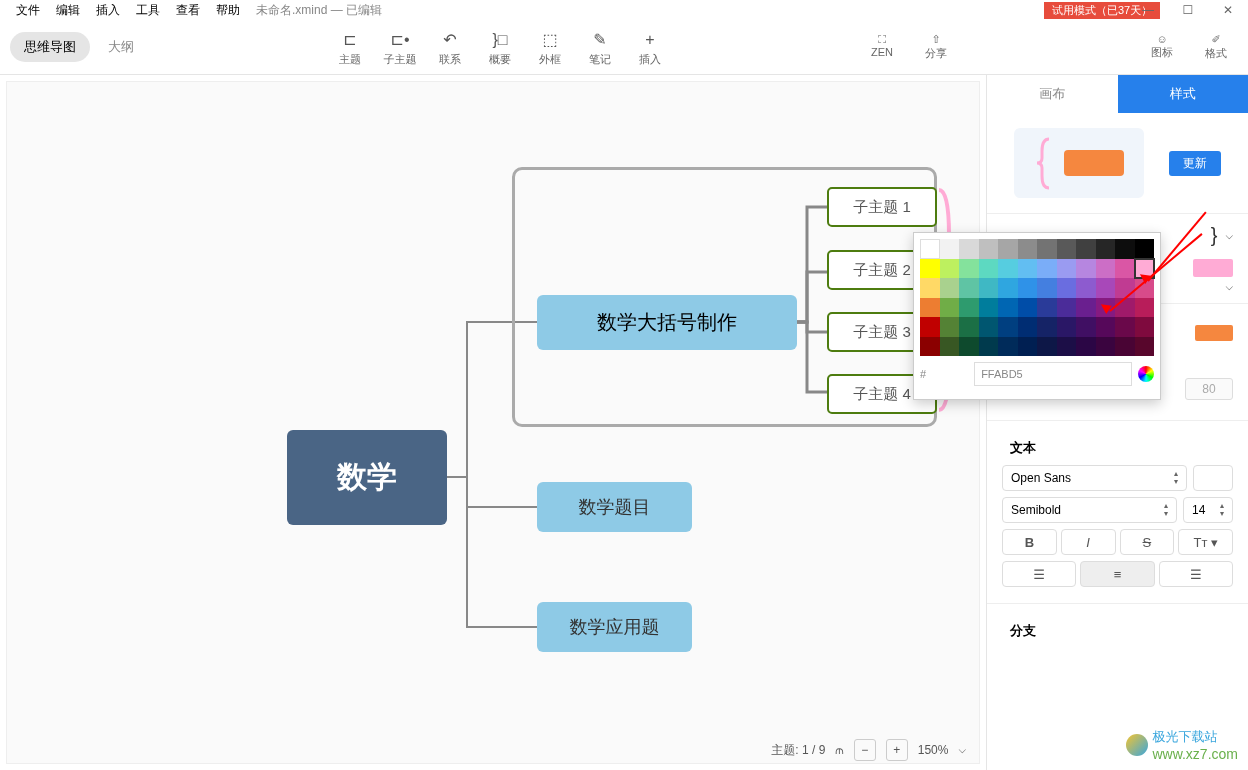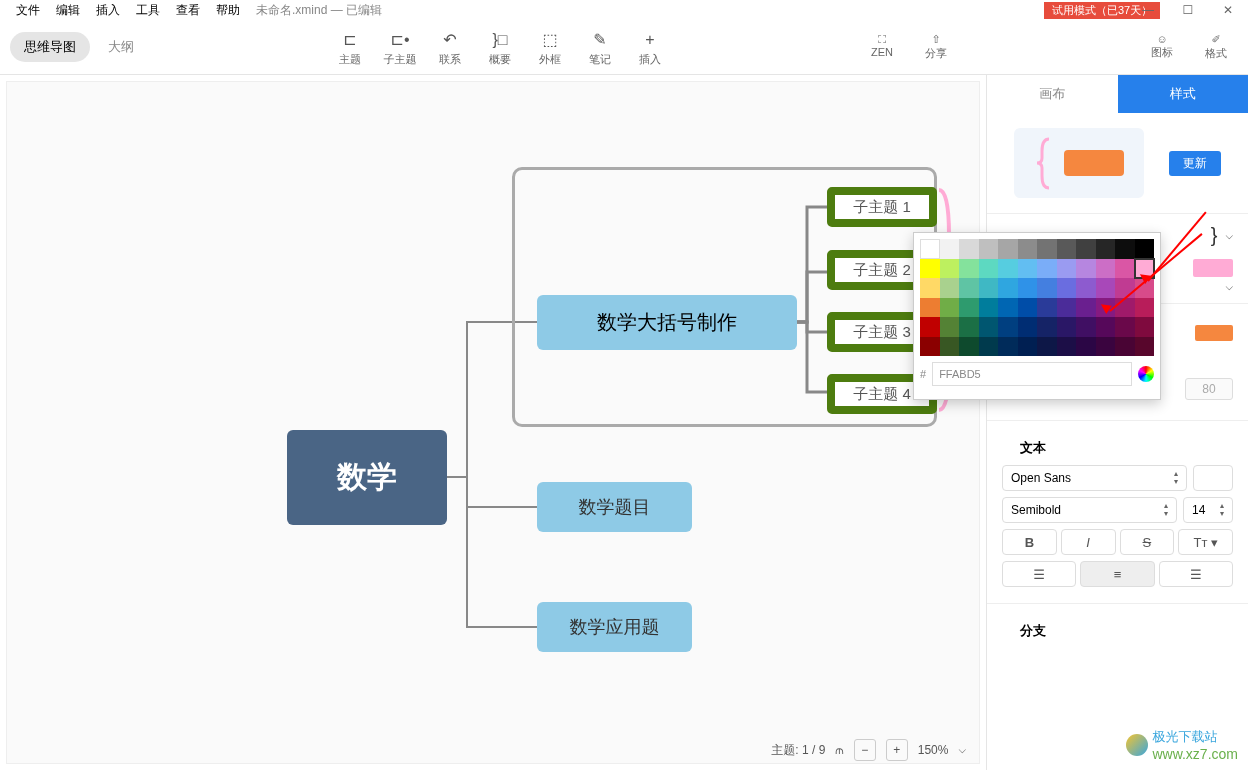--- a/index.html
+++ b/index.html
@@ -28,21 +28,21 @@
 
 .main { display: flex; height: calc(770px - 75px); }
 .canvas { flex: 1; position: relative; background: #fafafa; margin: 6px; border: 1px solid #eee; overflow: hidden; }
 .side-panel { width: 262px; border-left: 1px solid #e5e5e5; background: #fff; display: flex; flex-direction: column; }
 
 
 .node { position: absolute; border-radius: 6px; display: flex; align-items: center; justify-content: center; }
 .root-node { background: #4a6585; color: #fff; font-size: 30px; font-weight: bold; width: 160px; height: 95px; left: 280px; top: 348px; }
 .branch-node { background: #8ecae6; color: #333; font-size: 18px; width: 155px; height: 50px; }
 .main-topic { left: 530px; top: 213px; width: 260px; height: 55px; background: #8ecae6; font-size: 20px; }
-.sub-node { position: absolute; width: 110px; height: 40px; border: 8px solid #4d7c0f; border-radius: 5px; background: #fff; display: flex; align-items: center; justify-content: center; font-size: 15px; color: #555; }
+.sub-node { position: absolute; width: 110px; height: 40px; border: 2px solid #4d7c0f; border-radius: 5px; background: #fff; display: flex; align-items: center; justify-content: center; font-size: 15px; color: #555; }
 .bracket-box { position: absolute; border: 3px solid #aaa; border-radius: 10px; left: 505px; top: 85px; width: 425px; height: 260px; }
 
 
 svg.lines { position: absolute; left: 0; top: 0; pointer-events: none; }
 
 
 .panel-tabs { display: flex; height: 38px; }
 .panel-tab { flex: 1; text-align: center; line-height: 38px; font-size: 13px; cursor: pointer; }
 .panel-tab.active { background: #2680eb; color: #fff; }
 .panel-tab:not(.active) { color: #888; }
@@ -56,37 +56,37 @@
 .brace-icon-small { font-size: 20px; color: #333; }
 .chev { color: #666; font-size: 10px; }
 
 .panel-section { padding: 10px 15px; font-size: 12px; }
 .check-row { display: flex; align-items: center; justify-content: space-between; margin: 10px 0; }
 .check { width: 14px; height: 14px; border: 1px solid #aaa; border-radius: 2px; display: inline-flex; align-items: center; justify-content: center; margin-right: 8px; }
 .check.checked { background: #2680eb; border-color: #2680eb; color: #fff; font-size: 10px; }
 .swatch { width: 38px; height: 16px; border-radius: 2px; }
 .width-input { width: 48px; height: 22px; text-align: center; color: #aaa; border: 1px solid #ddd; border-radius: 3px; font-size: 12px; }
 
-.section-title { font-size: 13px; font-weight: 600; margin: 8px 18px; }
+.section-title { font-size: 13px; font-weight: 600; margin: 8px 8px; }
 .select-row { display: flex; gap: 6px; margin: 6px 0; }
 .select { flex: 1; border: 1px solid #ddd; border-radius: 4px; height: 26px; display: flex; align-items: center; padding: 0 8px; font-size: 12px; justify-content: space-between; }
 .updown { font-size: 8px; line-height: 8px; color: #666; }
 .mini-swatch { width: 40px; height: 26px; border: 1px solid #ddd; border-radius: 4px; }
 .btn-row { display: flex; gap: 4px; margin: 6px 0; }
 .sq-btn { flex: 1; height: 26px; border: 1px solid #ddd; border-radius: 4px; display: flex; align-items: center; justify-content: center; font-size: 13px; color: #555; background: #fff;}
 .sq-btn.active { background: #eee; }
 
 
 .color-popup { position: absolute; left: 913px; top: 232px; width: 248px; height: 168px; background: #fff; border: 1px solid #ccc; box-shadow: 0 4px 12px rgba(0,0,0,0.2); padding: 6px; z-index: 100; }
 .color-grid { display: grid; grid-template-columns: repeat(12, 1fr); gap: 0; }
 .color-cell { width: 100%; padding-top: 100%; position: relative; }
 .color-cell > div { position: absolute; inset: 0; }
 .color-cell.selected > div { outline: 2px solid #333; outline-offset: -1px; z-index: 2;}
 .hex-row { display: flex; align-items: center; margin-top: 6px; gap: 6px; }
-.hex-input { flex: 1; border: 1px solid #ddd; height: 24px; padding: 0 6px; font-size: 11px; color: #888; }
+.hex-input { flex: 1; border: 1px solid #ddd; height: 24px; padding: 0 6px; font-size: 11px; color: #888; margin-left: 42px; }
 .rainbow-circle { width: 16px; height: 16px; border-radius: 50%; background: conic-gradient(red, yellow, lime, cyan, blue, magenta, red); }
 
 
 .arrow-line { position: absolute; background: red; height: 2px; transform-origin: left center; z-index: 200; }
 .arrow-head { position: absolute; width: 0; height: 0; border-top: 5px solid transparent; border-bottom: 5px solid transparent; border-right: 10px solid red; z-index: 201; }
 
 
 .status-bar { position: absolute; bottom: 6px; right: 272px; height: 28px; display: flex; align-items: center; gap: 10px; font-size: 12px; color: #555; padding: 0 10px; margin-top: 12px; }
 .zoom-btn { width: 22px; height: 22px; border: 1px solid #ccc; border-radius: 3px; display: flex; align-items: center; justify-content: center; }
 

